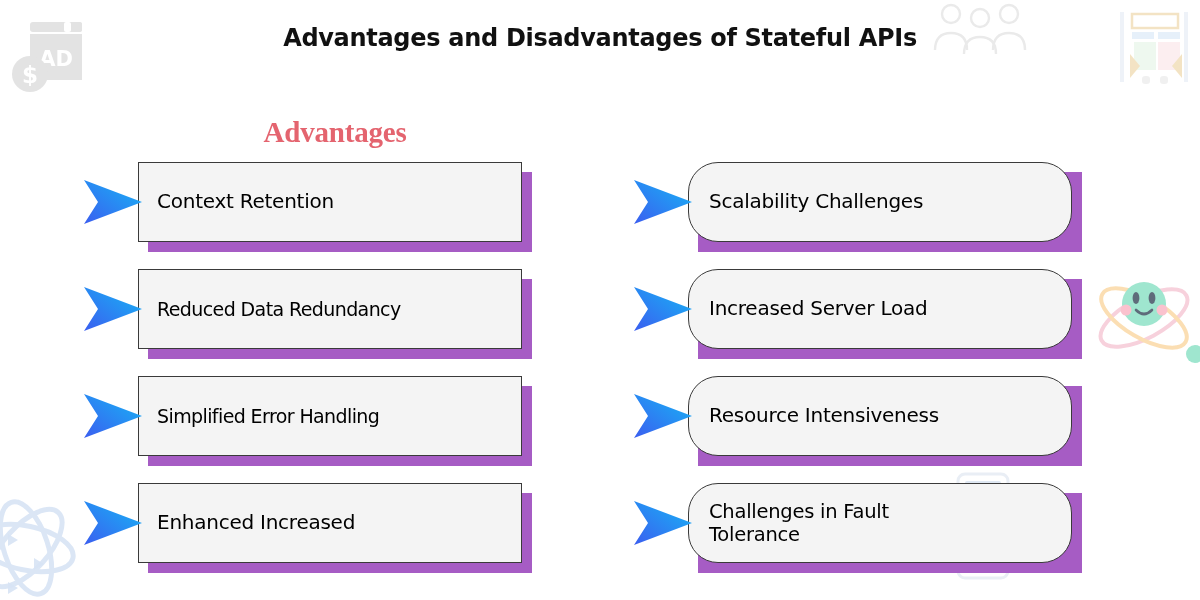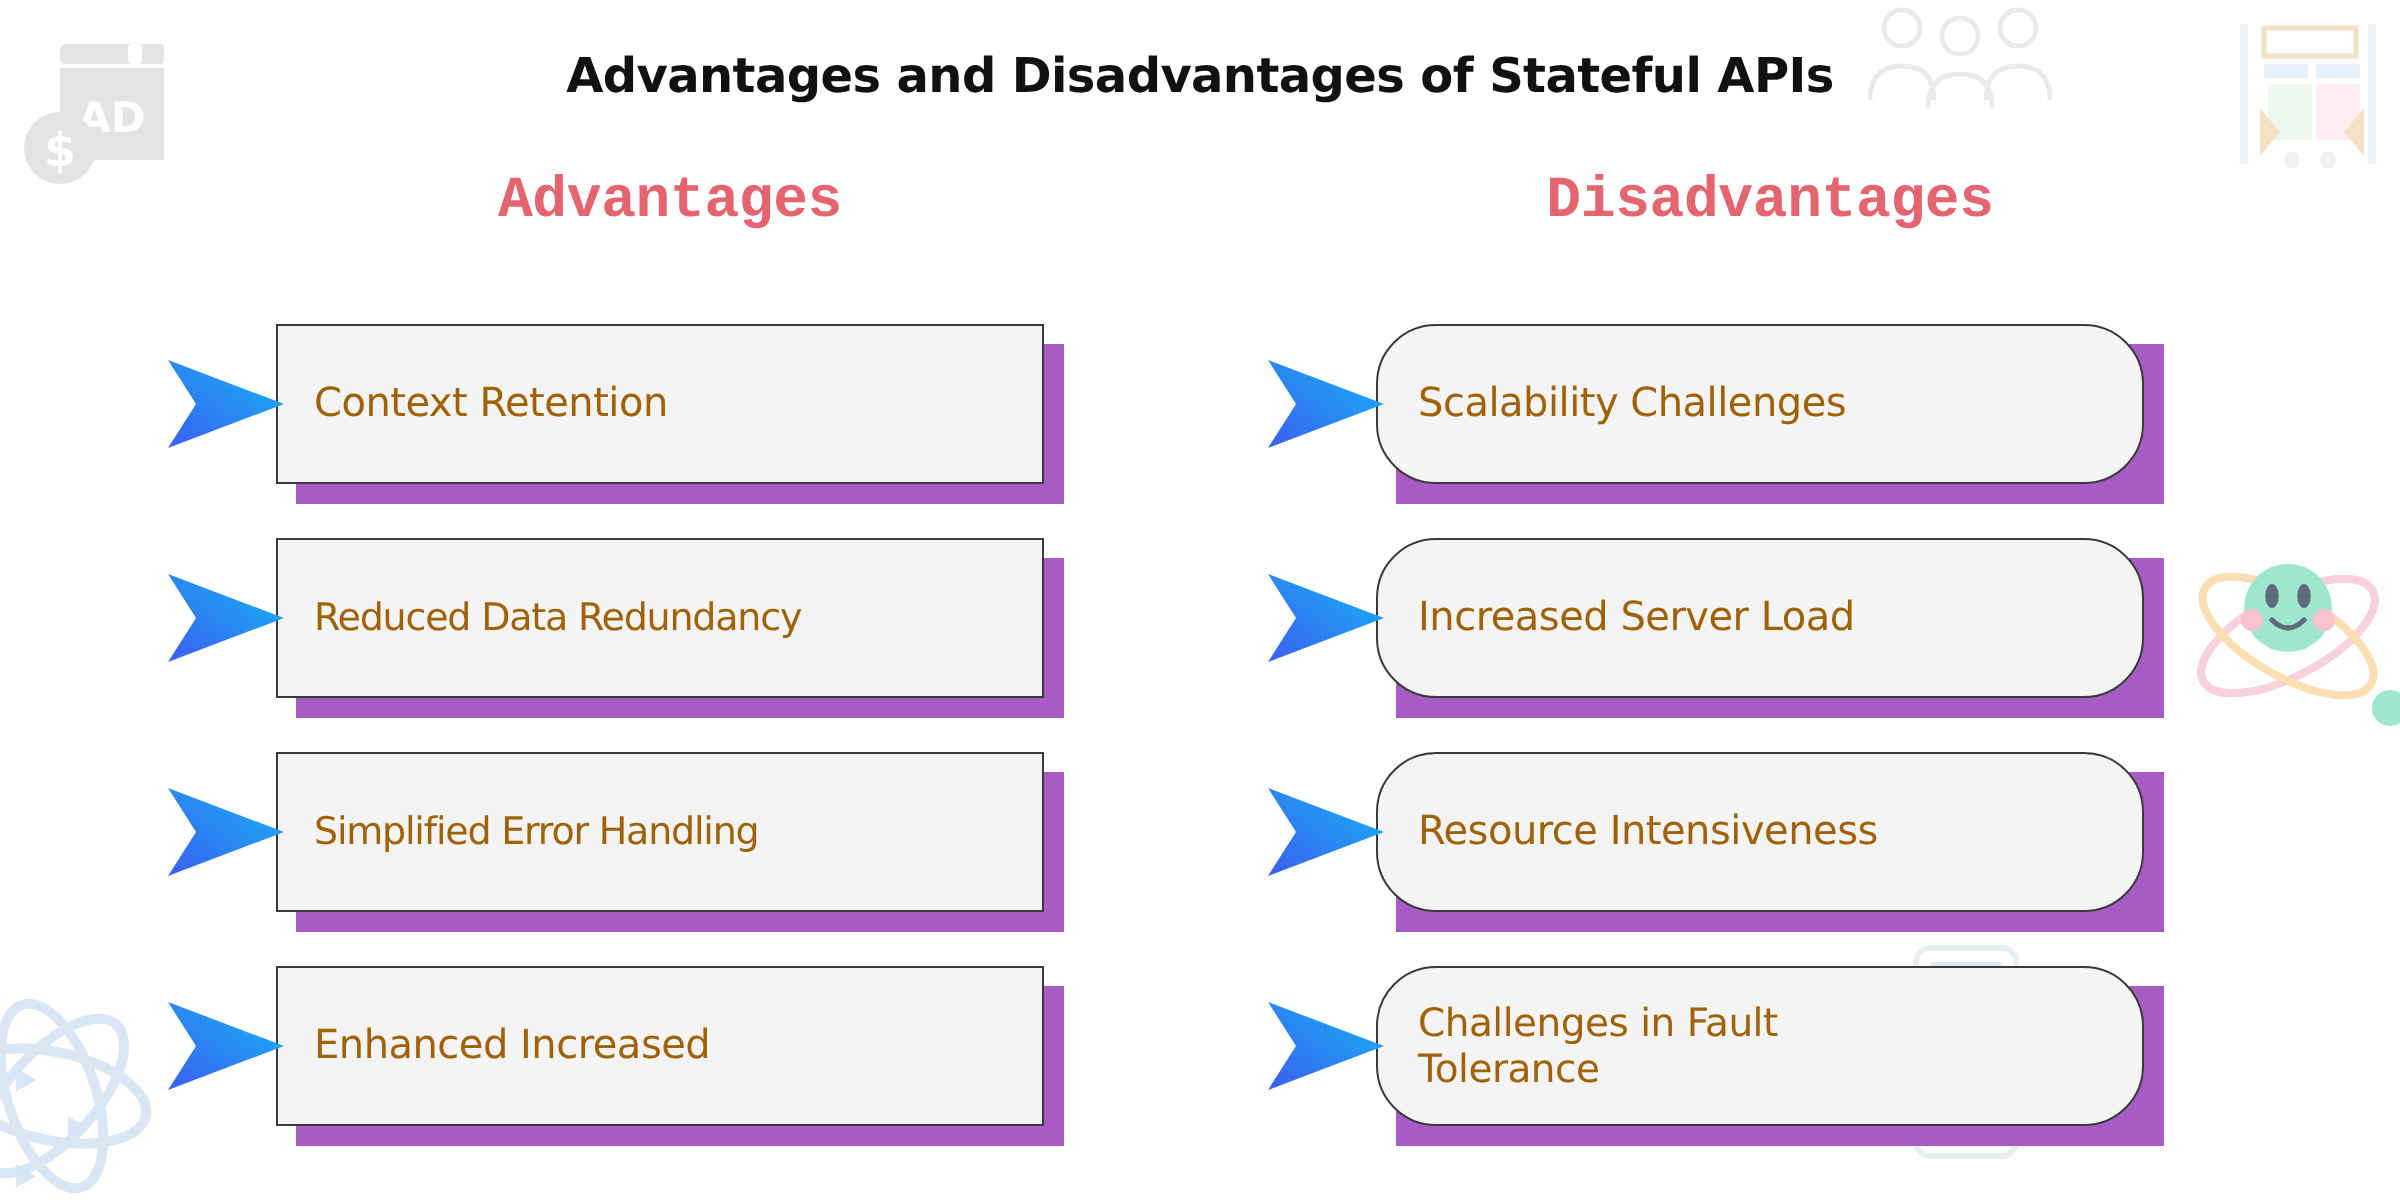--- a/index.html
+++ b/index.html
@@ -50,22 +50,22 @@
     font-weight: 700;
     letter-spacing: -0.3px;
     color: #111111;
     z-index: 3;
     white-space: nowrap;
   }
 
   
   .col-head {
     position: absolute;
-    top: 84px;
-    font-family: Liberation Mono, monospace;
+    top: 116px;
+    font-family: Liberation Serif, serif;
     font-size: 29px;
     font-weight: 700;
     letter-spacing: -0.2px;
     color: #e4646f;
     z-index: 3;
     white-space: nowrap;
   }
   .col-head.left  { left: 150px; width: 370px; text-align: center; }
   .col-head.right { left: 700px; width: 370px; text-align: center; }
 
@@ -124,21 +124,21 @@
     z-index: 1;
     display: flex;
     align-items: center;
     padding: 0 18px;
   }
 
   .card-text {
     font-family: "DejaVu Sans", sans-serif;
     font-size: 20px;
     font-weight: 400;
-    color: #a16207;
+    color: #000000;
     line-height: 1.18;
     letter-spacing: -0.25px;
     white-space: pre-line;
   }
   .card-text.tight { font-size: 19px; letter-spacing: -0.6px; }
   .card-text.two-line { font-size: 19.5px; }
 
   
   .column.right .card { padding-left: 20px; border-radius: 30px; }
 </style>
@@ -293,21 +293,20 @@
       <span class="card-shell">
         <span class="card-shadow"></span>
         <span class="card">
           <span class="card-text">Enhanced Increased</span>
         </span>
       </span>
     </div>
 
   </div>
 
-  <div class="col-head right">Disadvantages</div>
 
   <div class="column right">
 
     <div class="row">
       <span class="arrow-wrap">
         <svg width="62" height="52" viewBox="0 0 62 52">
           <path d="M2 4 L60 26 L2 48 L16 26 Z" fill="url(#ag1)"></path>
         </svg>
       </span>
       <span class="card-shell">

